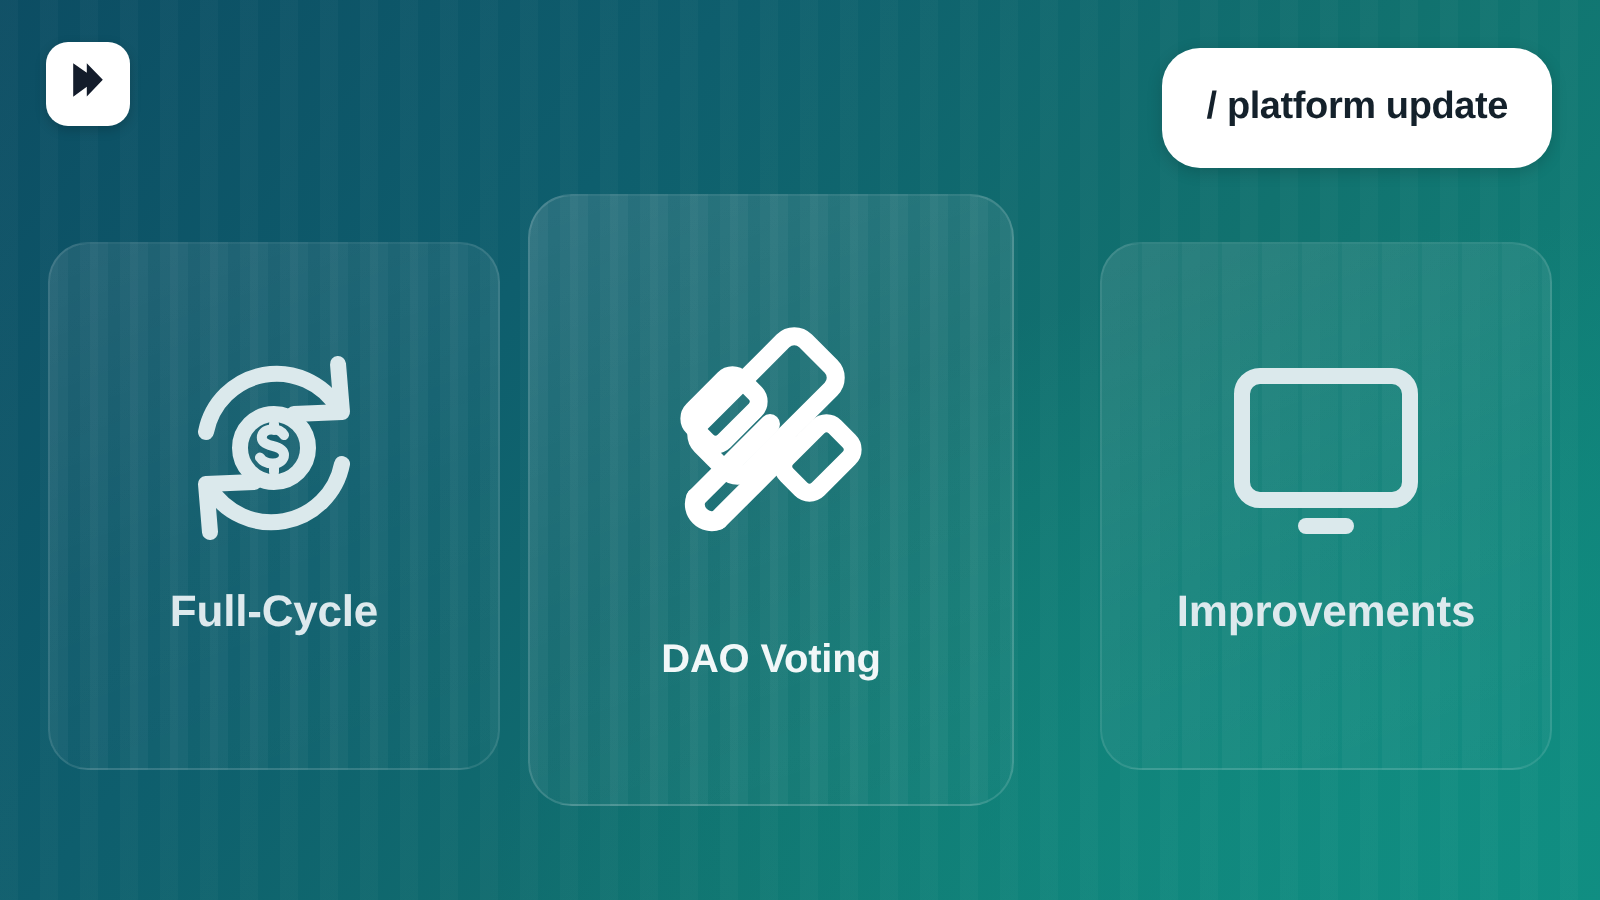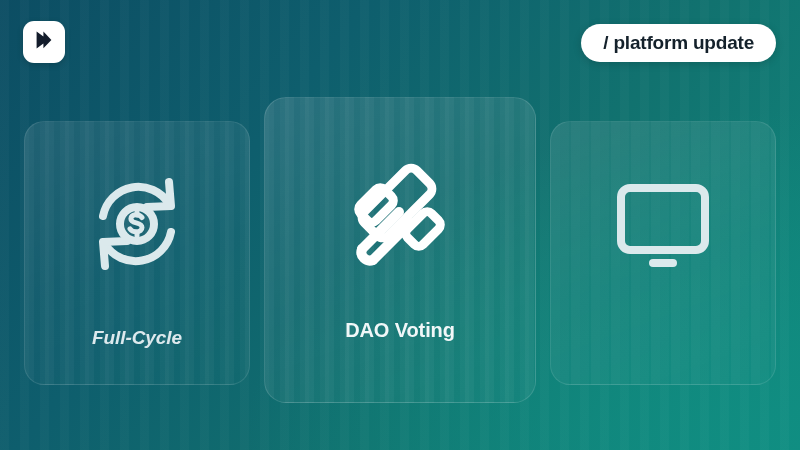--- a/index.html
+++ b/index.html
@@ -45,21 +45,21 @@
     justify-content: center;
     box-shadow: 0 2px 6px rgba(0,0,0,0.18);
   }
 
   
   #update-pill {
     position: absolute;
     right: 24px;
     top: 24px;
     height: 38px;
-    padding: 0 22px;
+    padding: 11px 22px;
     border-radius: 19px;
     background: #ffffff;
     display: flex;
     align-items: center;
     box-shadow: 0 2px 8px rgba(0,0,0,0.16);
   }
   #update-pill .pill-text {
     font-size: 19px;
     font-weight: 700;
     color: #14212b;
@@ -89,21 +89,21 @@
   .card.side {
     width: 226px;
     height: 264px;
     top: 121px;
   }
   #card-1 { left: 24px; }
   #card-3 { left: 550px; }
   .card.center {
     left: 264px;
     top: 97px;
-    width: 272px;
+    width: 243px;
     height: 306px;
     border-radius: 22px;
     background:
       repeating-linear-gradient(
         90deg,
         rgba(255,255,255,0.034) 0px,
         rgba(255,255,255,0.034) 9px,
         rgba(255,255,255,0.000) 9px,
         rgba(255,255,255,0.000) 20px),
       linear-gradient(160deg, rgba(255,255,255,0.115) 0%, rgba(255,255,255,0.050) 55%, rgba(255,255,255,0.020) 100%);
@@ -127,24 +127,23 @@
   }
 
   .card-label {
     text-align: center;
     font-weight: 700;
     line-height: 1.25;
     color: #dde9ed;
     letter-spacing: -0.1px;
   }
   .card.side .card-label {
-    margin-top: 52px;
-    font-size: 19px;
+    margin-top: 18px;
+    font-size: 22px;
     width: 170px;
-    font-style: italic;
   }
   .card.center .card-label {
     margin-top: 40px;
     font-size: 20px;
     color: #f1f7f8;
     width: 220px;
   }
 </style>
 </head>
 <body>
@@ -214,16 +213,17 @@
   <div class="card side" id="card-3">
     <div class="card-icon">
       <svg width="108" height="100" viewBox="0 0 108 100" aria-hidden="true">
         <g fill="none" stroke="#dbe9ec" stroke-width="8" stroke-linejoin="round">
           <rect x="12" y="14" width="84" height="62" rx="9"></rect>
         </g>
         <rect x="40" y="85" width="28" height="8" rx="4" fill="#dbe9ec"></rect>
       </svg>
     </div>
     <div class="card-label">
+      <div>Improvements</div>
     </div>
   </div>
 
 </div>
 
 </body></html>

